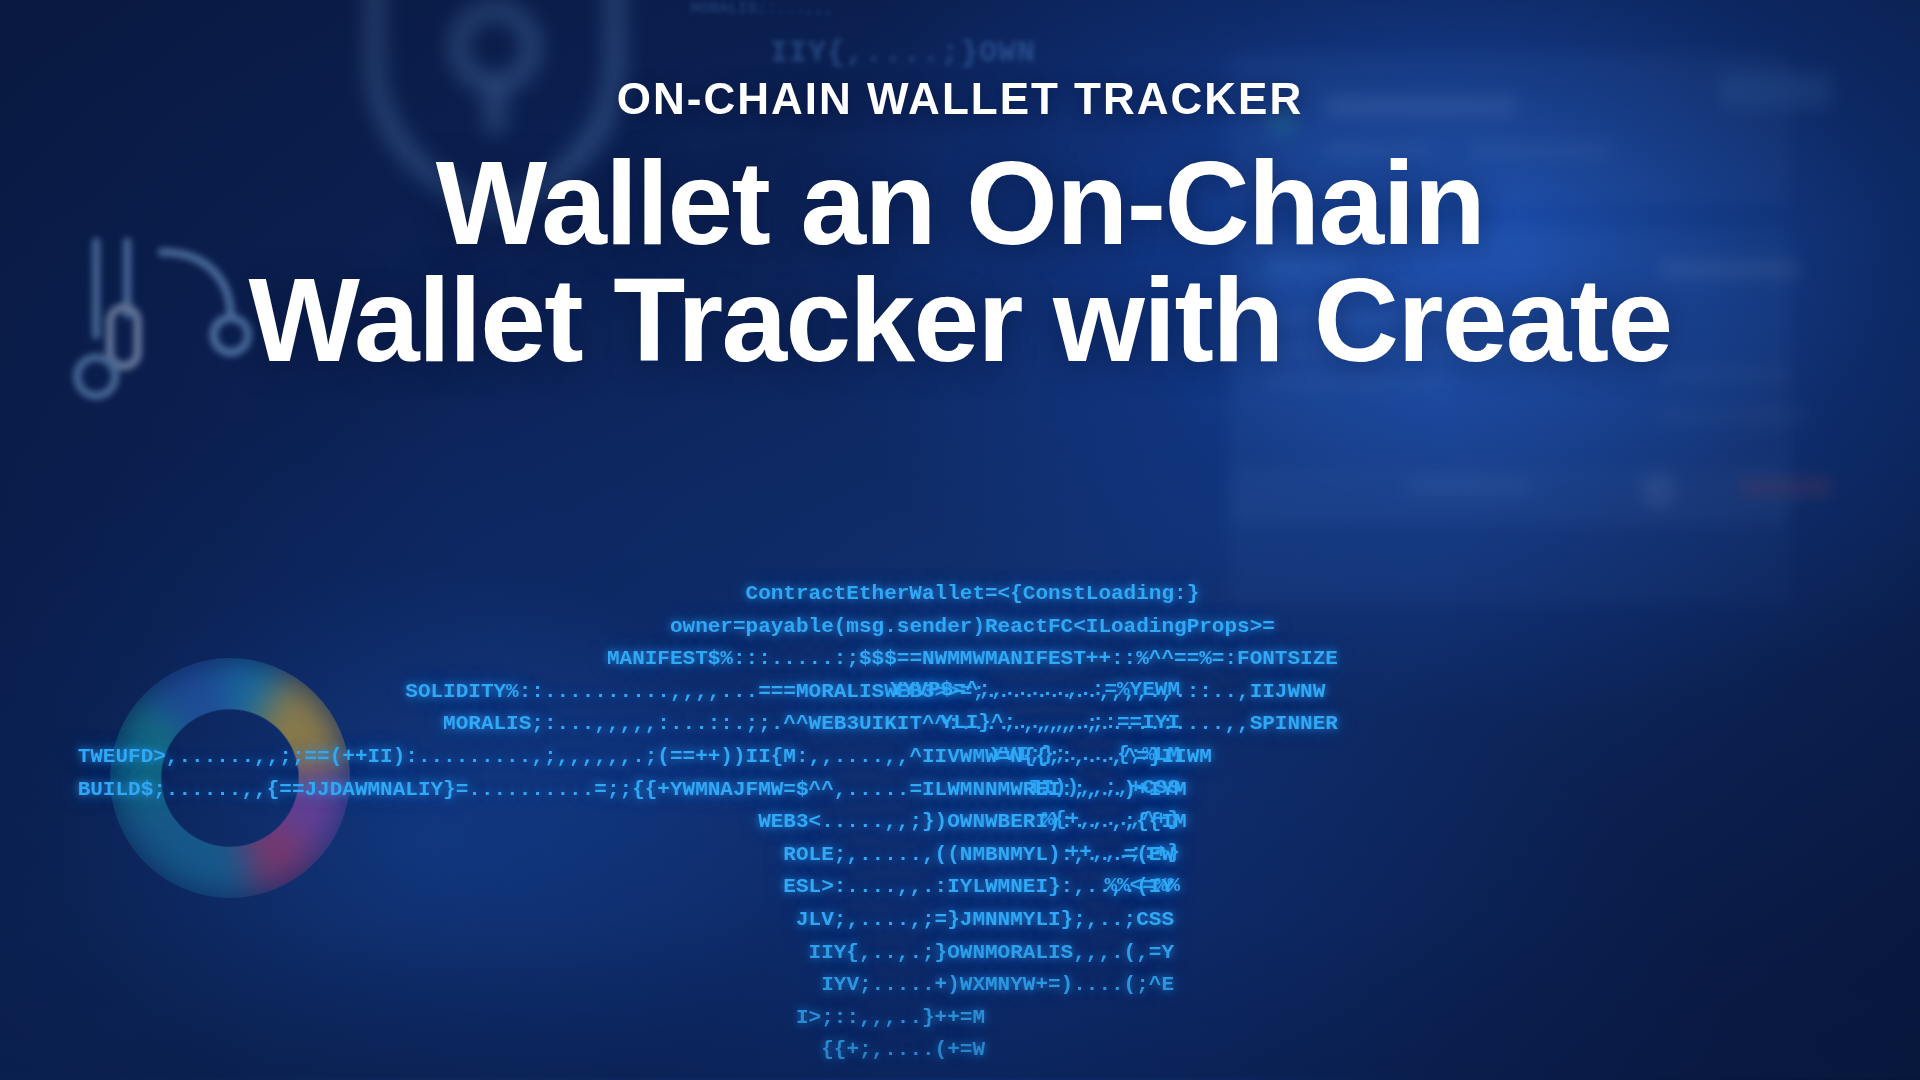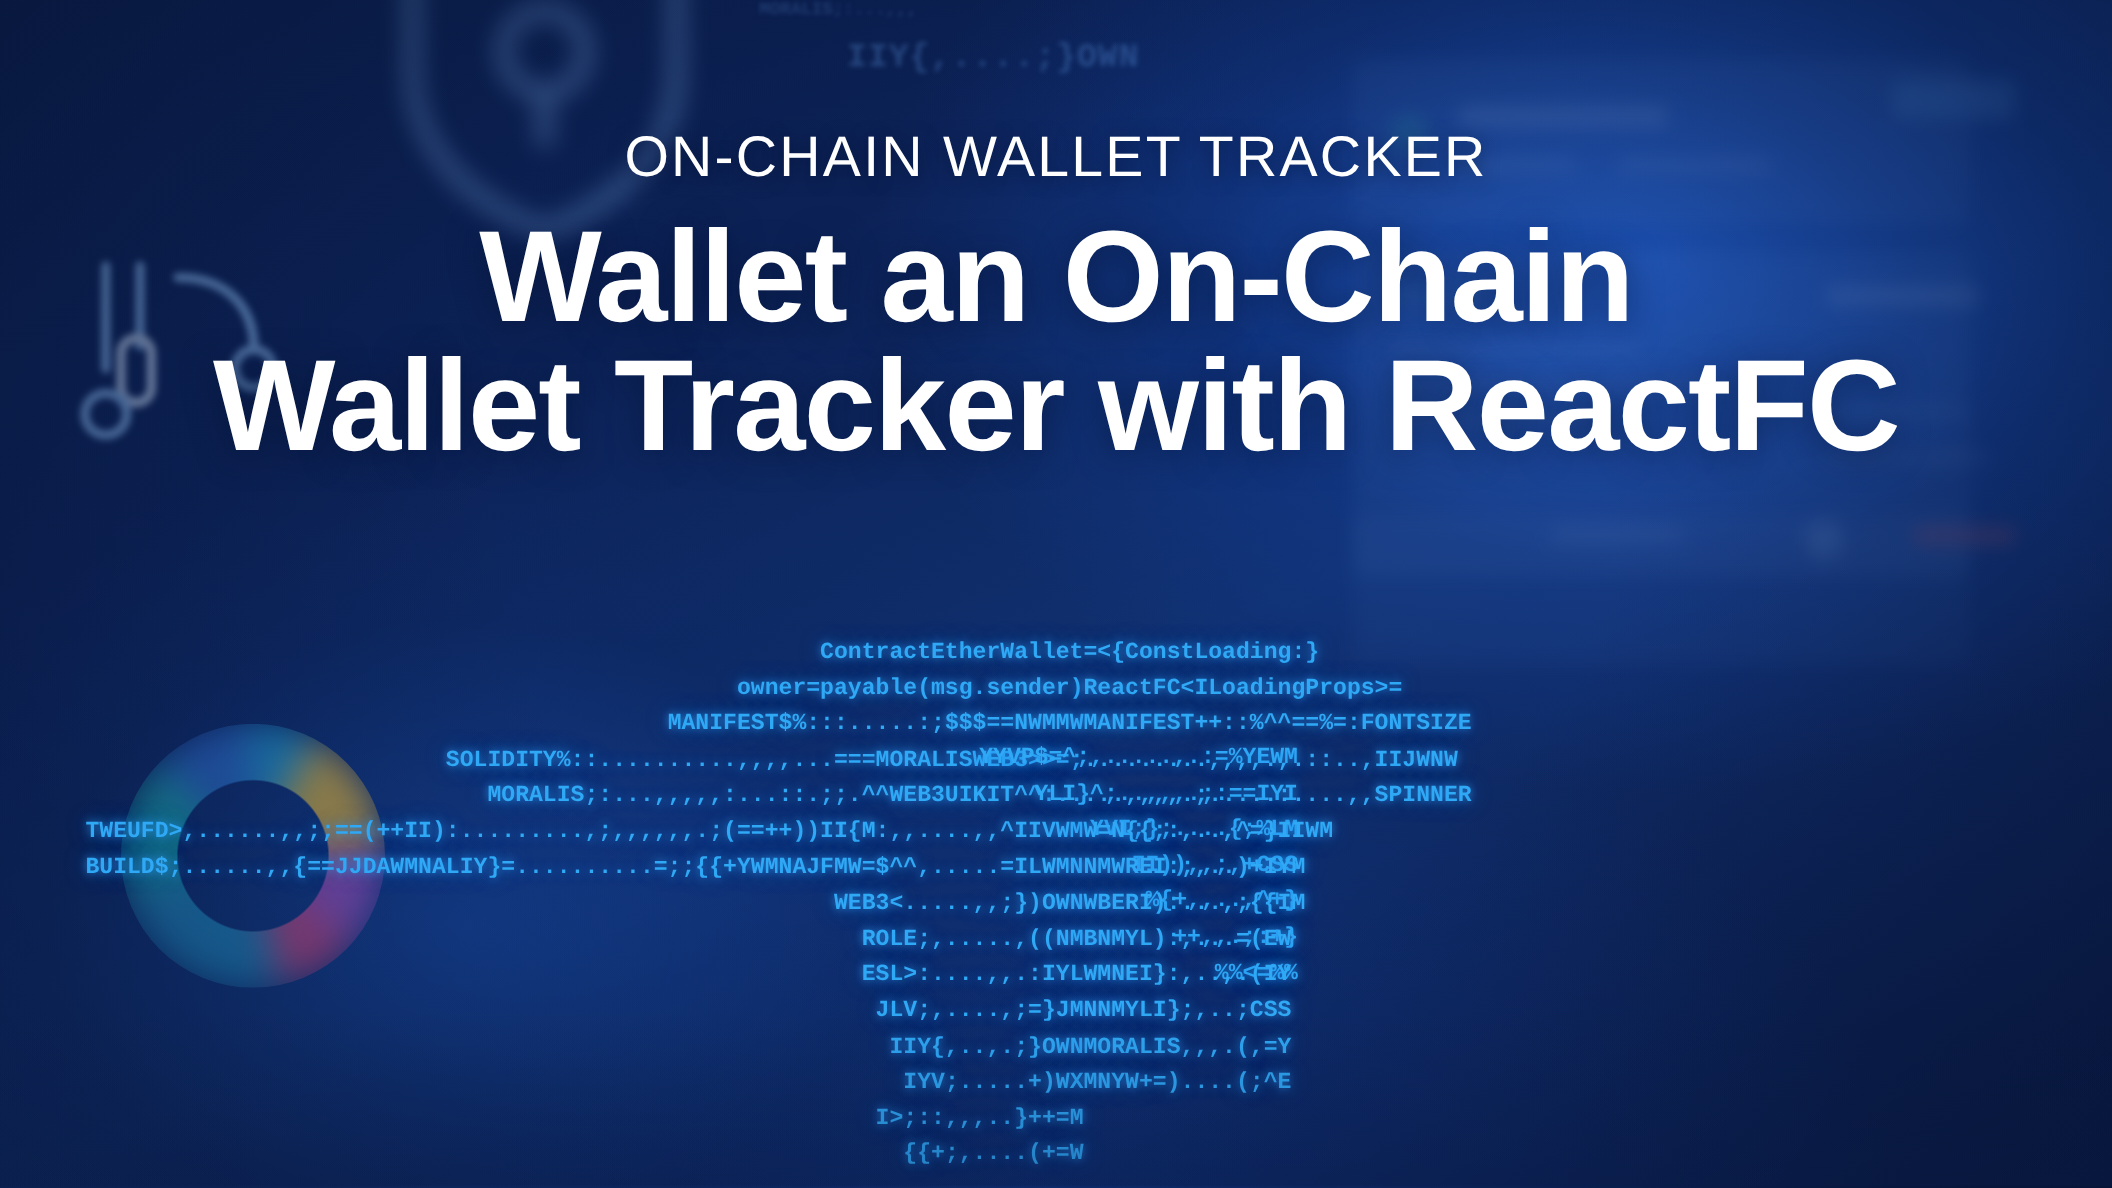--- a/index.html
+++ b/index.html
@@ -131,23 +131,23 @@
   }
 
   
   .content {
     position:absolute; inset:0;
     display:flex; flex-direction:column; align-items:center;
     z-index:6;
   }
 
   .eyebrow {
-    margin-top:113px;
-    font-size:52px;
-    font-weight:400;
+    margin-top:74px;
+    font-size:44px;
+    font-weight:700;
     letter-spacing:2.0px;
     color:#ffffff;
     text-transform:uppercase;
     text-shadow:0 2px 16px rgba(4,16,48,0.55);
     white-space:nowrap;
   }
 
   .headline {
     margin-top:21px;
     font-size:118px;
@@ -255,17 +255,17 @@
     <div class="code-col" id="code-left" style="top: 0px;"><span class="row">ContractEtherWallet</span><span class="row">owner=payable(msg.sender)</span><span class="row">MANIFEST$%:::.....:;$$$==NWMMW</span><span class="row">SOLIDITY%::..........,,,,...===MORALISWEB3&gt;&gt;=;</span><span class="row">MORALIS;:...,,,,,:...::.;;.^^WEB3UIKIT^^:..</span><span class="row">TWEUFD&gt;,......,,;;==(++II):.........,;,,,,,,.;(==++))II{M:,,....,,^IIVWM</span><span class="row">BUILD$;......,,{==JJDAWMNALIY}=..........=;;{{+YWMNAJFMW=$^^,.....=ILWMN</span><span class="row">WEB3&lt;.....,,;})OWN</span><span class="row">ROLE;,.....,((NM</span><span class="row">ESL&gt;:....,,.:IYL</span><span class="row">JLV;,....,;=}JM</span><span class="row">IIY{,..,.;}OWN</span><span class="row">IYV;.....+)WX</span><span class="row">I&gt;;::,,,..}++=M</span><span class="row">{{+;,....(+=W</span></div>
     <div class="code-col" id="code-mid" style="top: 96px;"><span class="row">YYVP$=^;,.....,.:=%YEWM</span><span class="row">YLI}^;..,,,.;:==IYI</span><span class="row">YVI;};....{;%LM</span><span class="row">II)),,;,+CSS</span><span class="row">%{+,,..,^+}</span><span class="row">++,,.;:+}</span><span class="row">%%&lt;=%%</span></div>
     <div class="code-col" id="code-right" style="top: 0px;"><span class="row">=&lt;{ConstLoading:}</span><span class="row">ReactFC&lt;ILoadingProps&gt;=</span><span class="row">MANIFEST++::%^^==%=:FONTSIZE</span><span class="row">.........,,,,.,.::..,IIJWNW</span><span class="row">...,,,,.;.....:....,,SPINNER</span><span class="row">W=N{{;:,..,^=}IIWM</span><span class="row">NMWREI:;,..)+IYM</span><span class="row">WBERI):...,;{{IM</span><span class="row">BNMYL):,...=(EW</span><span class="row">WMNEI}:,..,.(IY</span><span class="row">NNMYLI};,..;CSS</span><span class="row">MORALIS,,,.(,=Y</span><span class="row">MNYW+=)....(;^E</span></div>
   </div>
 
   <div class="content">
     <div class="eyebrow">ON-CHAIN WALLET TRACKER</div>
 
     <h1 class="headline">
       <span class="line">Wallet an On-Chain</span>
-      <span class="line">Wallet Tracker with ReactFC</span>
+      <span class="line">Wallet Tracker with Create</span>
     </h1>
   </div>
 
 </div>
 
 </body></html>

